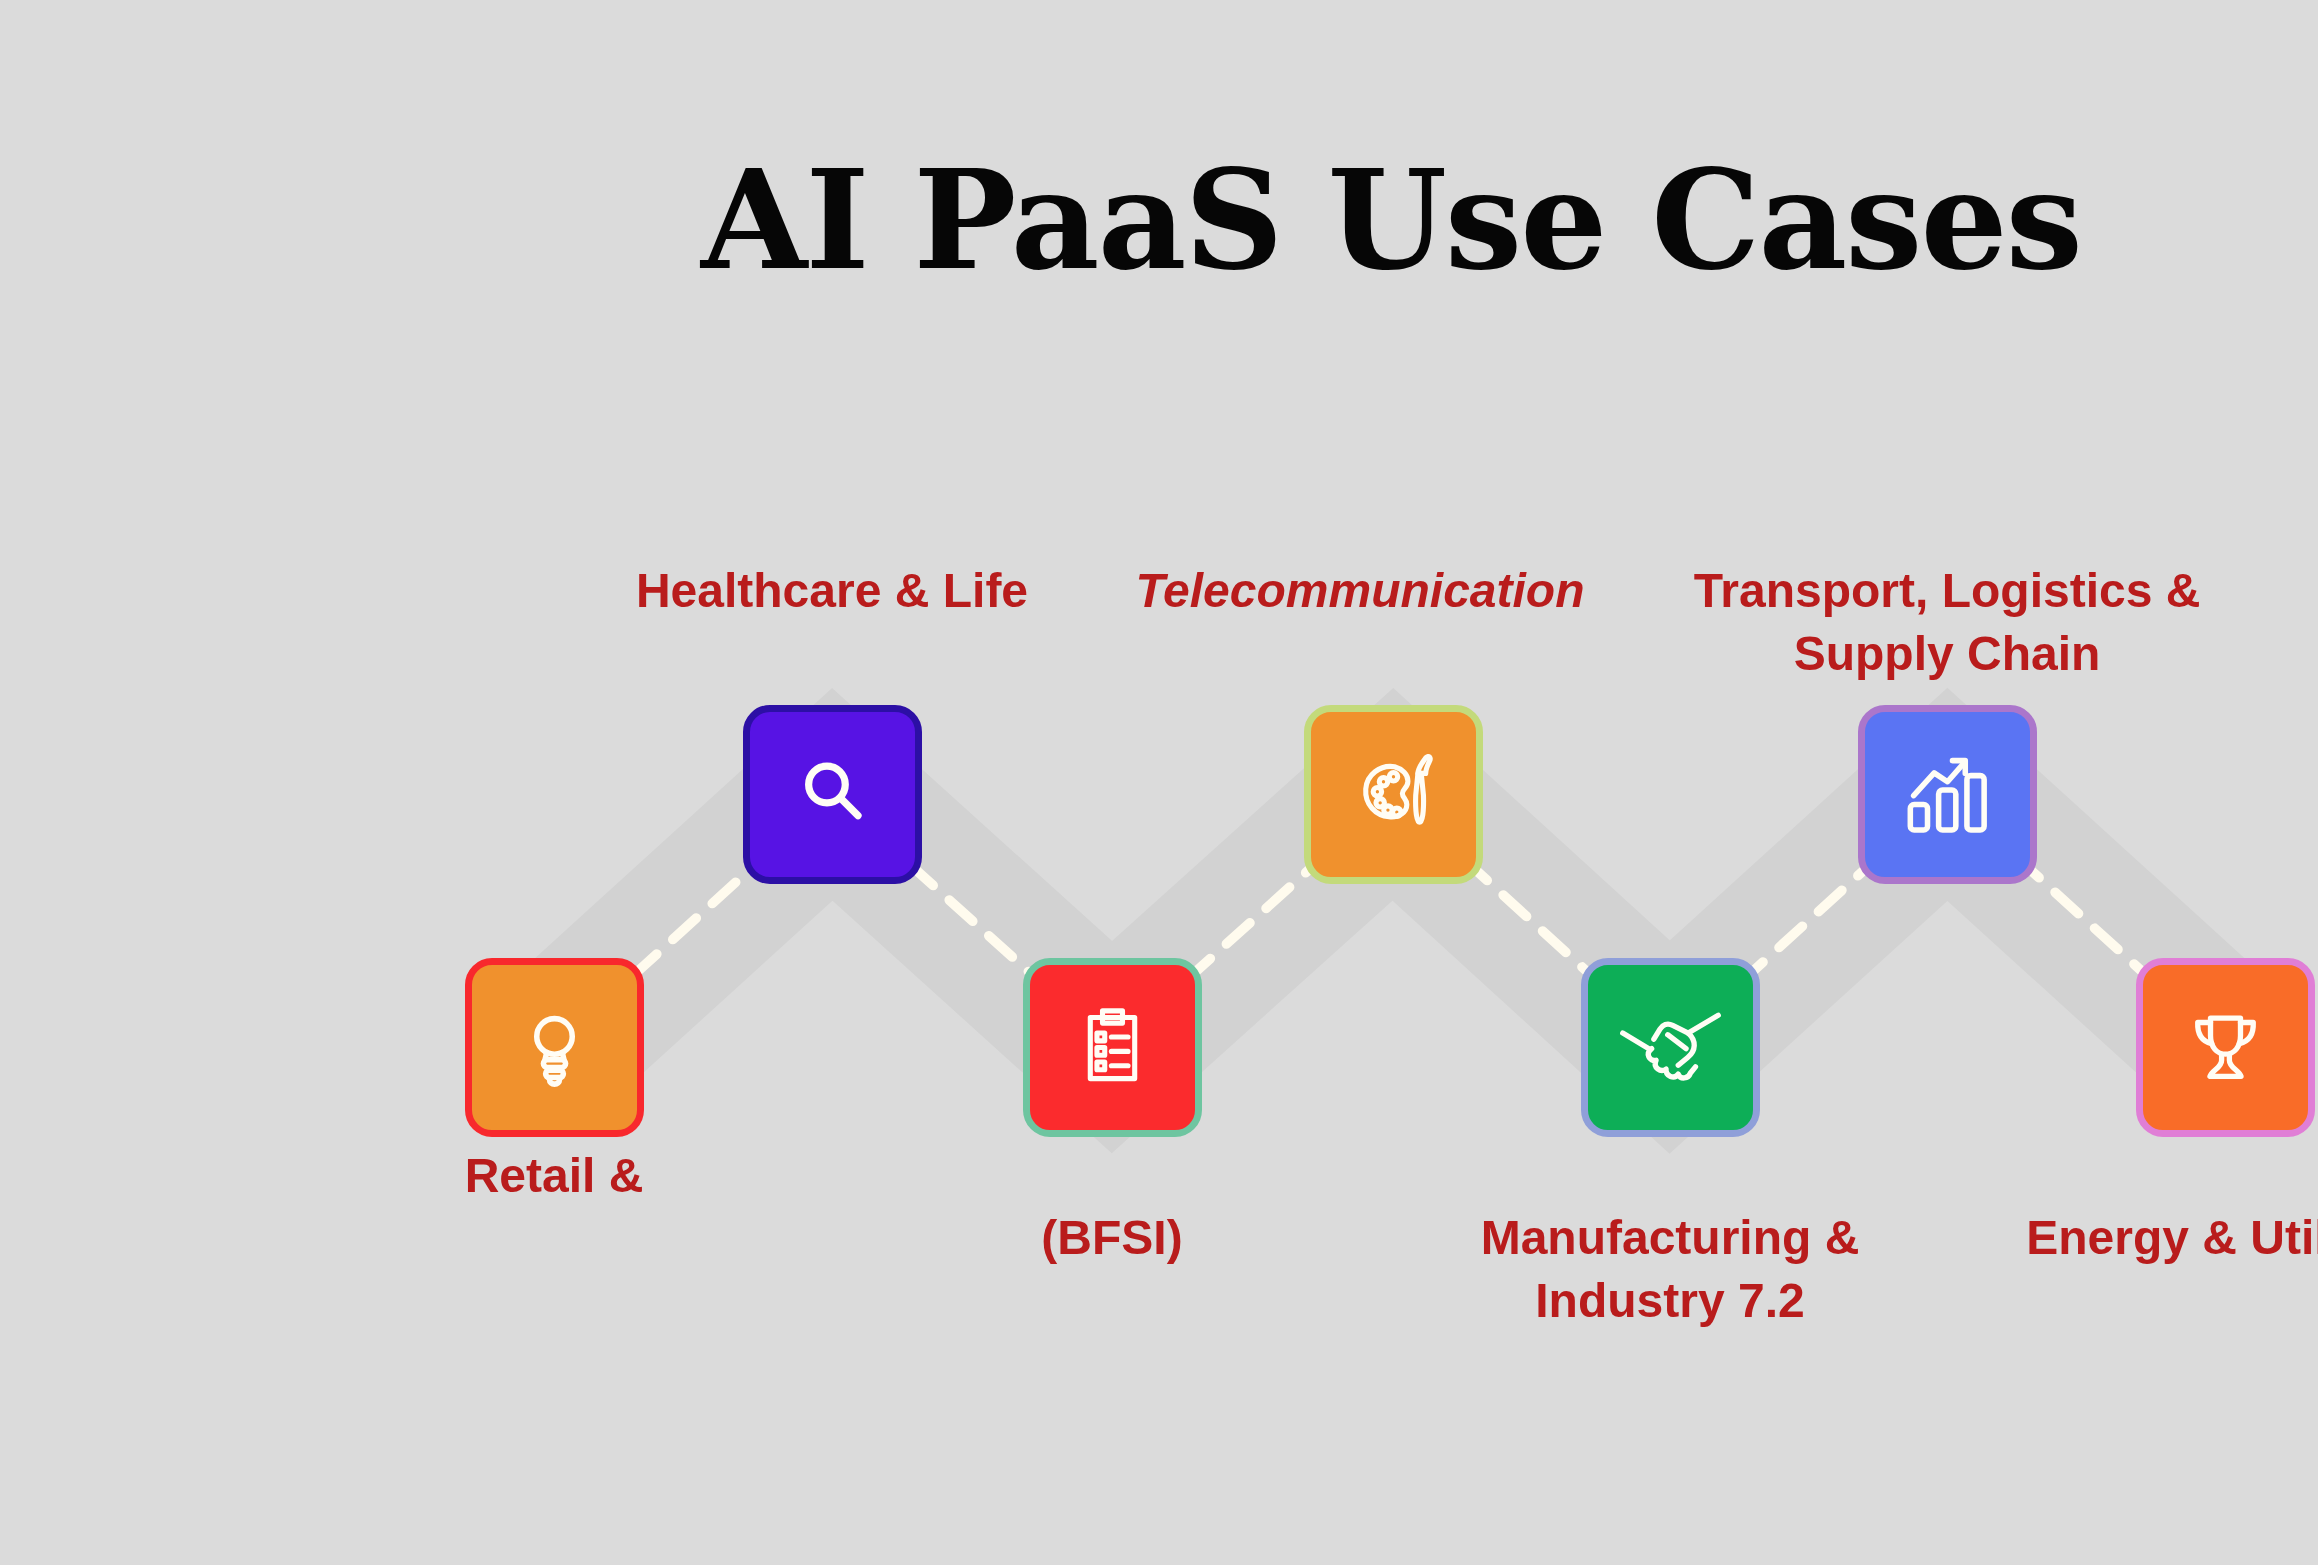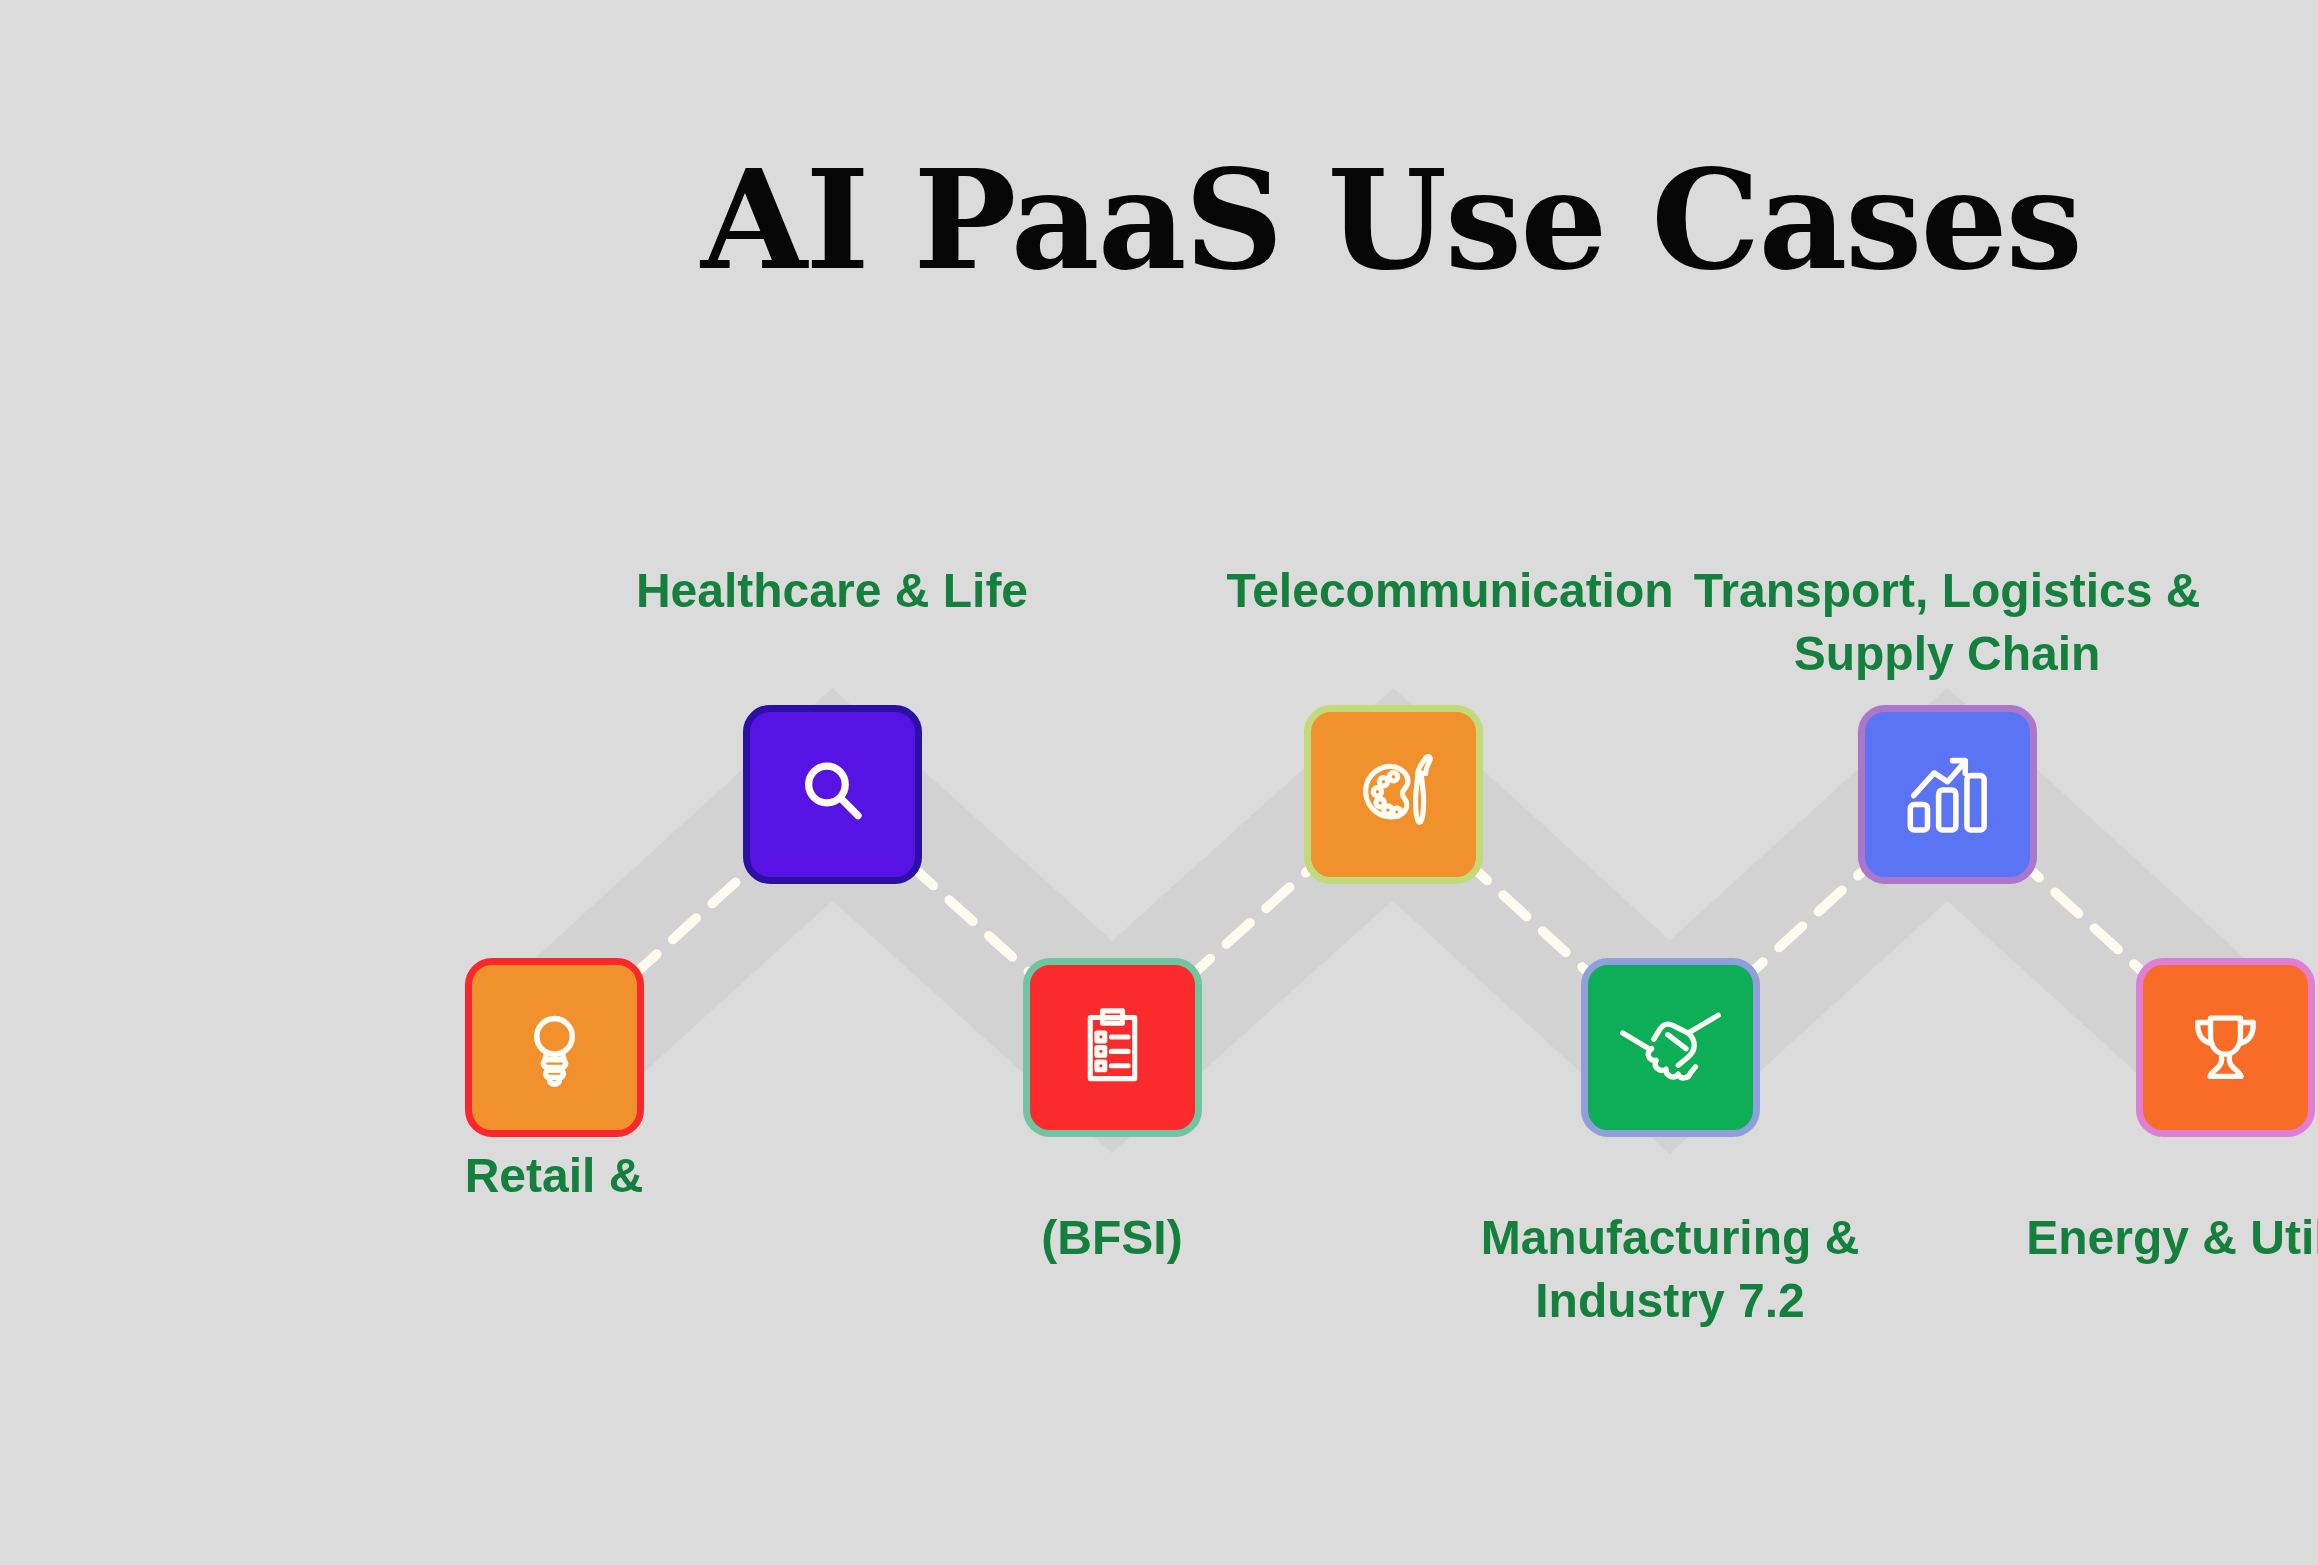--- a/index.html
+++ b/index.html
@@ -45,21 +45,21 @@
     height: 111px;
     display: block;
   }
   .node-label {
     position: absolute;
     width: 788px;
     text-align: center;
     font-weight: 700;
     font-size: 48px;
     line-height: 63px;
-    color: #15803d;
+    color: #b91c1c;
   }
   .label-line { white-space: nowrap; }
 </style>
 </head>
 <body>
 
 <div id="canvas" style="background: rgb(219, 219, 219);">
   <svg id="connector-layer" xmlns="http://www.w3.org/2000/svg" viewBox="0 0 6000 3375" width="2782" height="1565">
     <polyline id="band" fill="none" stroke-linejoin="miter" points="1196,2258 1795,1713 2398,2258 3004,1713 3601,2258 4200,1713 4799,2258" stroke="#D2D2D2" stroke-width="340"></polyline>
     <polyline id="dashes" fill="none" stroke-linecap="round" stroke-linejoin="round" points="1196,2258 1795,1713 2398,2258 3004,1713 3601,2258 4200,1713 4799,2258" stroke="#FFFBEE" stroke-width="21" stroke-dasharray="68 47"></polyline>
@@ -119,21 +119,21 @@
             <circle cx="41" cy="38.5" r="3.8"></circle>
             <circle cx="35.5" cy="47.5" r="3.8"></circle>
             <circle cx="38" cy="57.5" r="3.8"></circle>
             <circle cx="45" cy="64" r="3.8"></circle>
             <circle cx="53" cy="66" r="3.8"></circle>
             <path d="M79 17 c3 -3 5 0 3.5 3 c-1.5 3 -3.5 7 -3.5 11 h-7 c0 -5 3.5 -9 7 -14 z"></path>
             <path d="M72 31 l-2 20 c-0.5 14 1 24 3.5 24 c2.5 0 4 -10 3.5 -24 l-2 -20 z"></path>
           </g>
         </svg>
       </div>
-      <div class="node-label" style="left: 1056px; top: 559px;">
+      <div class="node-label" style="left: 966px; top: 559px; font-style: italic;">
         <div class="label-line">Telecommunication</div>
       </div>
       <div class="card" style="left: 1581px; top: 958px; background: rgb(13, 174, 87); border-color: rgb(143, 159, 217);">
         <svg viewBox="0 0 100 100" style="color: rgb(255, 253, 245);">
           <g fill="none" stroke="currentColor" stroke-width="4.8" stroke-linecap="round" stroke-linejoin="round">
             <path d="M7 37 L32 52"></path>
             <path d="M93 21 L66 37"></path>
             <path d="M66 37 L52 30 c-5 -2.5 -9 -0.5 -11.5 3.5 l-5.5 9"></path>
             <path d="M33 51 c-6 4.5 -2 12 4 10.5 c-3 6.5 4 11.5 9 8 c-0.5 6.5 7.5 9.5 11 4.5 c2 5 9 4.5 11 -1 l4.5 -5.5"></path>
             <path d="M66 37 c7.5 7 7 16 -0.5 22 L57 66"></path>

